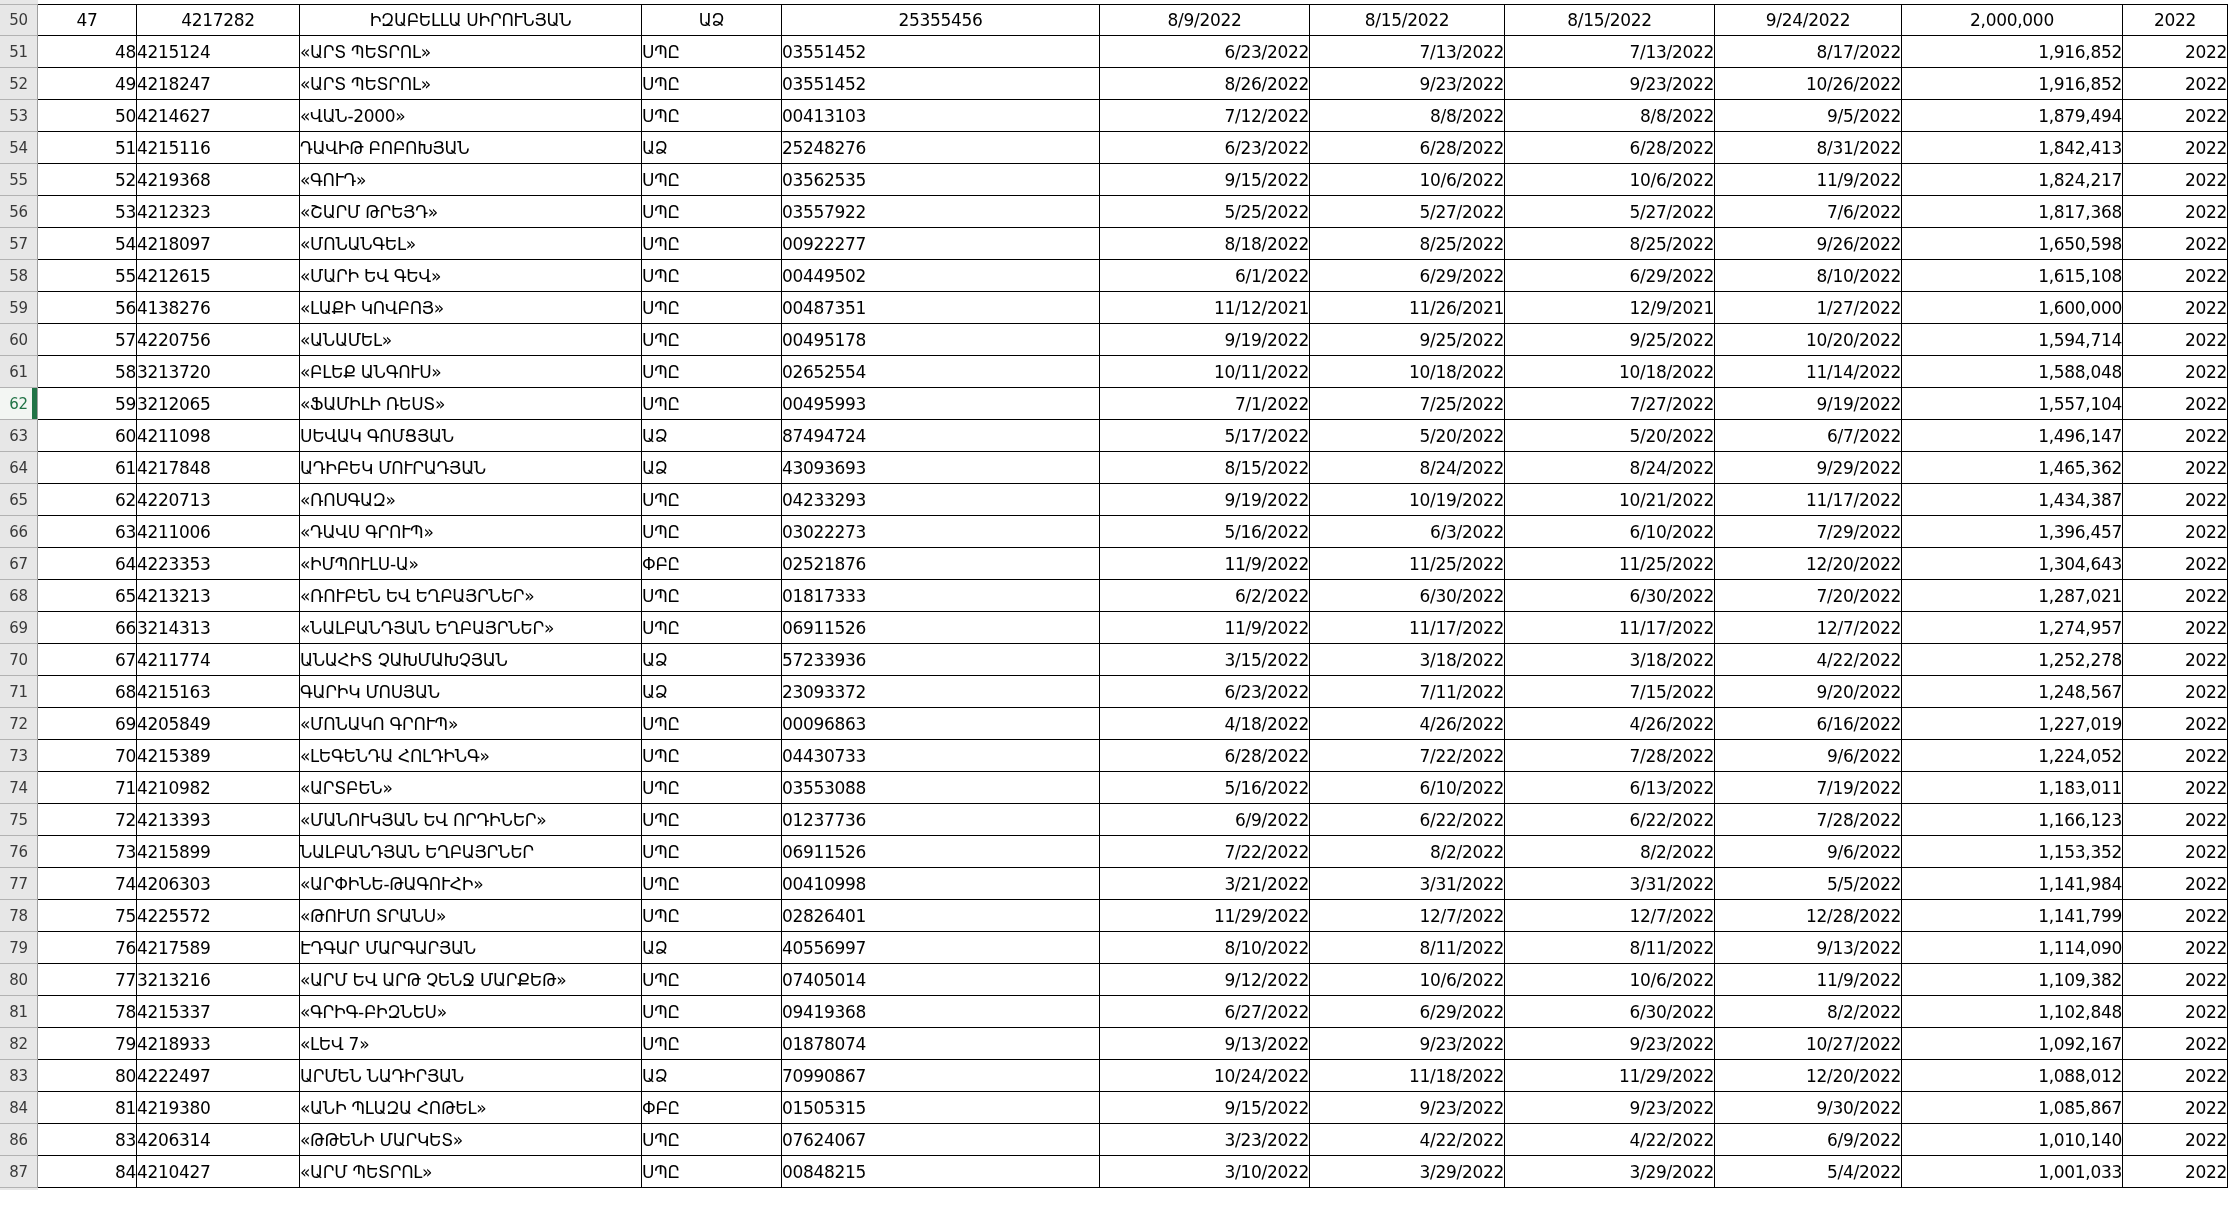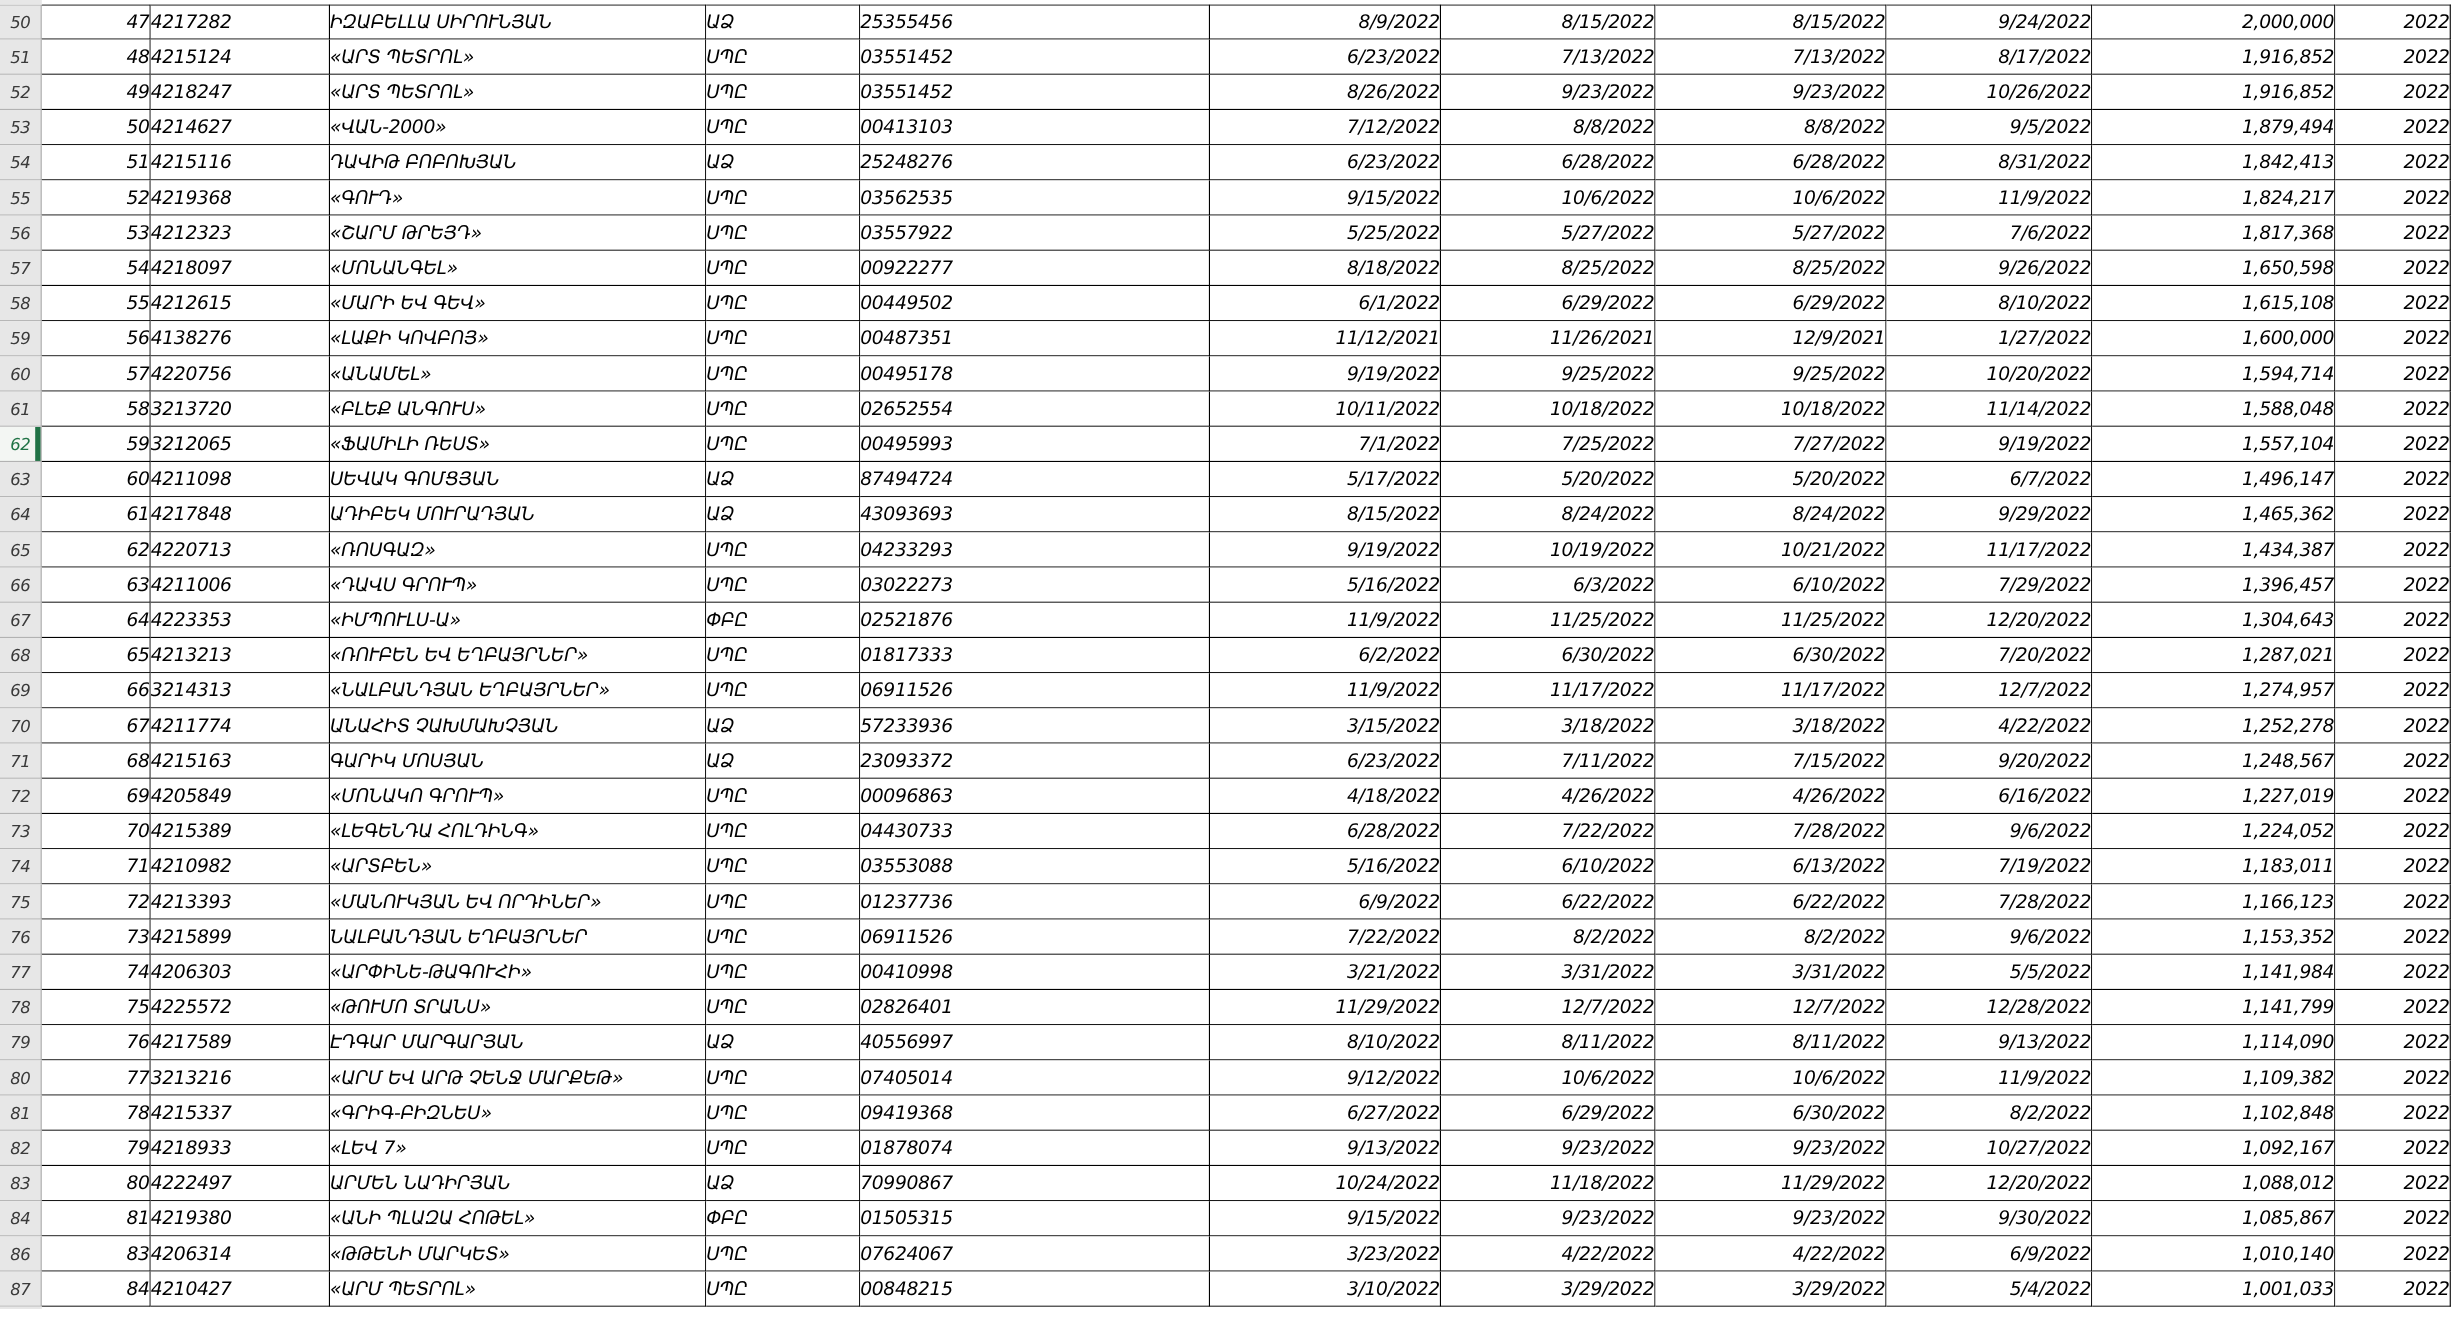--- a/index.html
+++ b/index.html
@@ -1,20 +1,20 @@
 <!DOCTYPE html>
 <html><head>
 <meta charset="utf-8">
 <style>
   html,body{margin:0;padding:0;}
   body{
     width:2228px;height:1222px;overflow:hidden;background:#ffffff;
     font-family:"DejaVu Sans","Liberation Sans",sans-serif;
   }
-  .sheet{width:2228px;height:1222px;position:relative;font-style:italic;}
+  .sheet{width:2228px;height:1222px;position:relative;}
   .top-sliver{height:4px;position:relative;background:#ffffff;}
   .top-sliver .hdrpart{position:absolute;left:0;top:0;width:38px;height:4px;background:#e7e7e7;}
   .bottom-sliver{height:2px;position:relative;background:#ffffff;}
   .bottom-sliver .hdrpart{position:absolute;left:0;top:0;width:38px;height:2px;background:#e7e7e7;}
 
   table.grid{border-collapse:separate;border-spacing:0;table-layout:fixed;width:2228px;}
   table.grid td{
     height:32px;box-sizing:border-box;overflow:hidden;white-space:nowrap;
     padding:0;vertical-align:middle;letter-spacing:-0.3px;
   }
@@ -24,21 +24,21 @@
   }
   tr:first-child td.rowhdr{border-top:1px solid #b2b2b2;}
   td.rowhdr.sel{
     background:#f3f6f3;color:#217346;
     box-shadow:inset -5px 0 0 #217346;
   }
   td.data{
     font-size:17px;color:#000000;background:#ffffff;
     border-right:1px solid #000000;border-bottom:1px solid #000000;
   }
-  tr:first-child td.data{border-top:1px solid #000000;}
+  tr:first-child td.data{border-top:1px solid #000000;text-align:center;}
 
   
   td:nth-child(2){text-align:right;padding-right:5px;}                 
   td:nth-child(3),td:nth-child(4),td:nth-child(5),td:nth-child(6){
     text-align:left;padding-left:6px;}                                  
   td:nth-child(7),td:nth-child(8),td:nth-child(9),td:nth-child(10){
     text-align:right;padding-right:9px;}                                
   td:nth-child(11){text-align:right;padding-right:15px;}                
   td:nth-child(12){text-align:right;padding-right:10px;}                
 </style>

